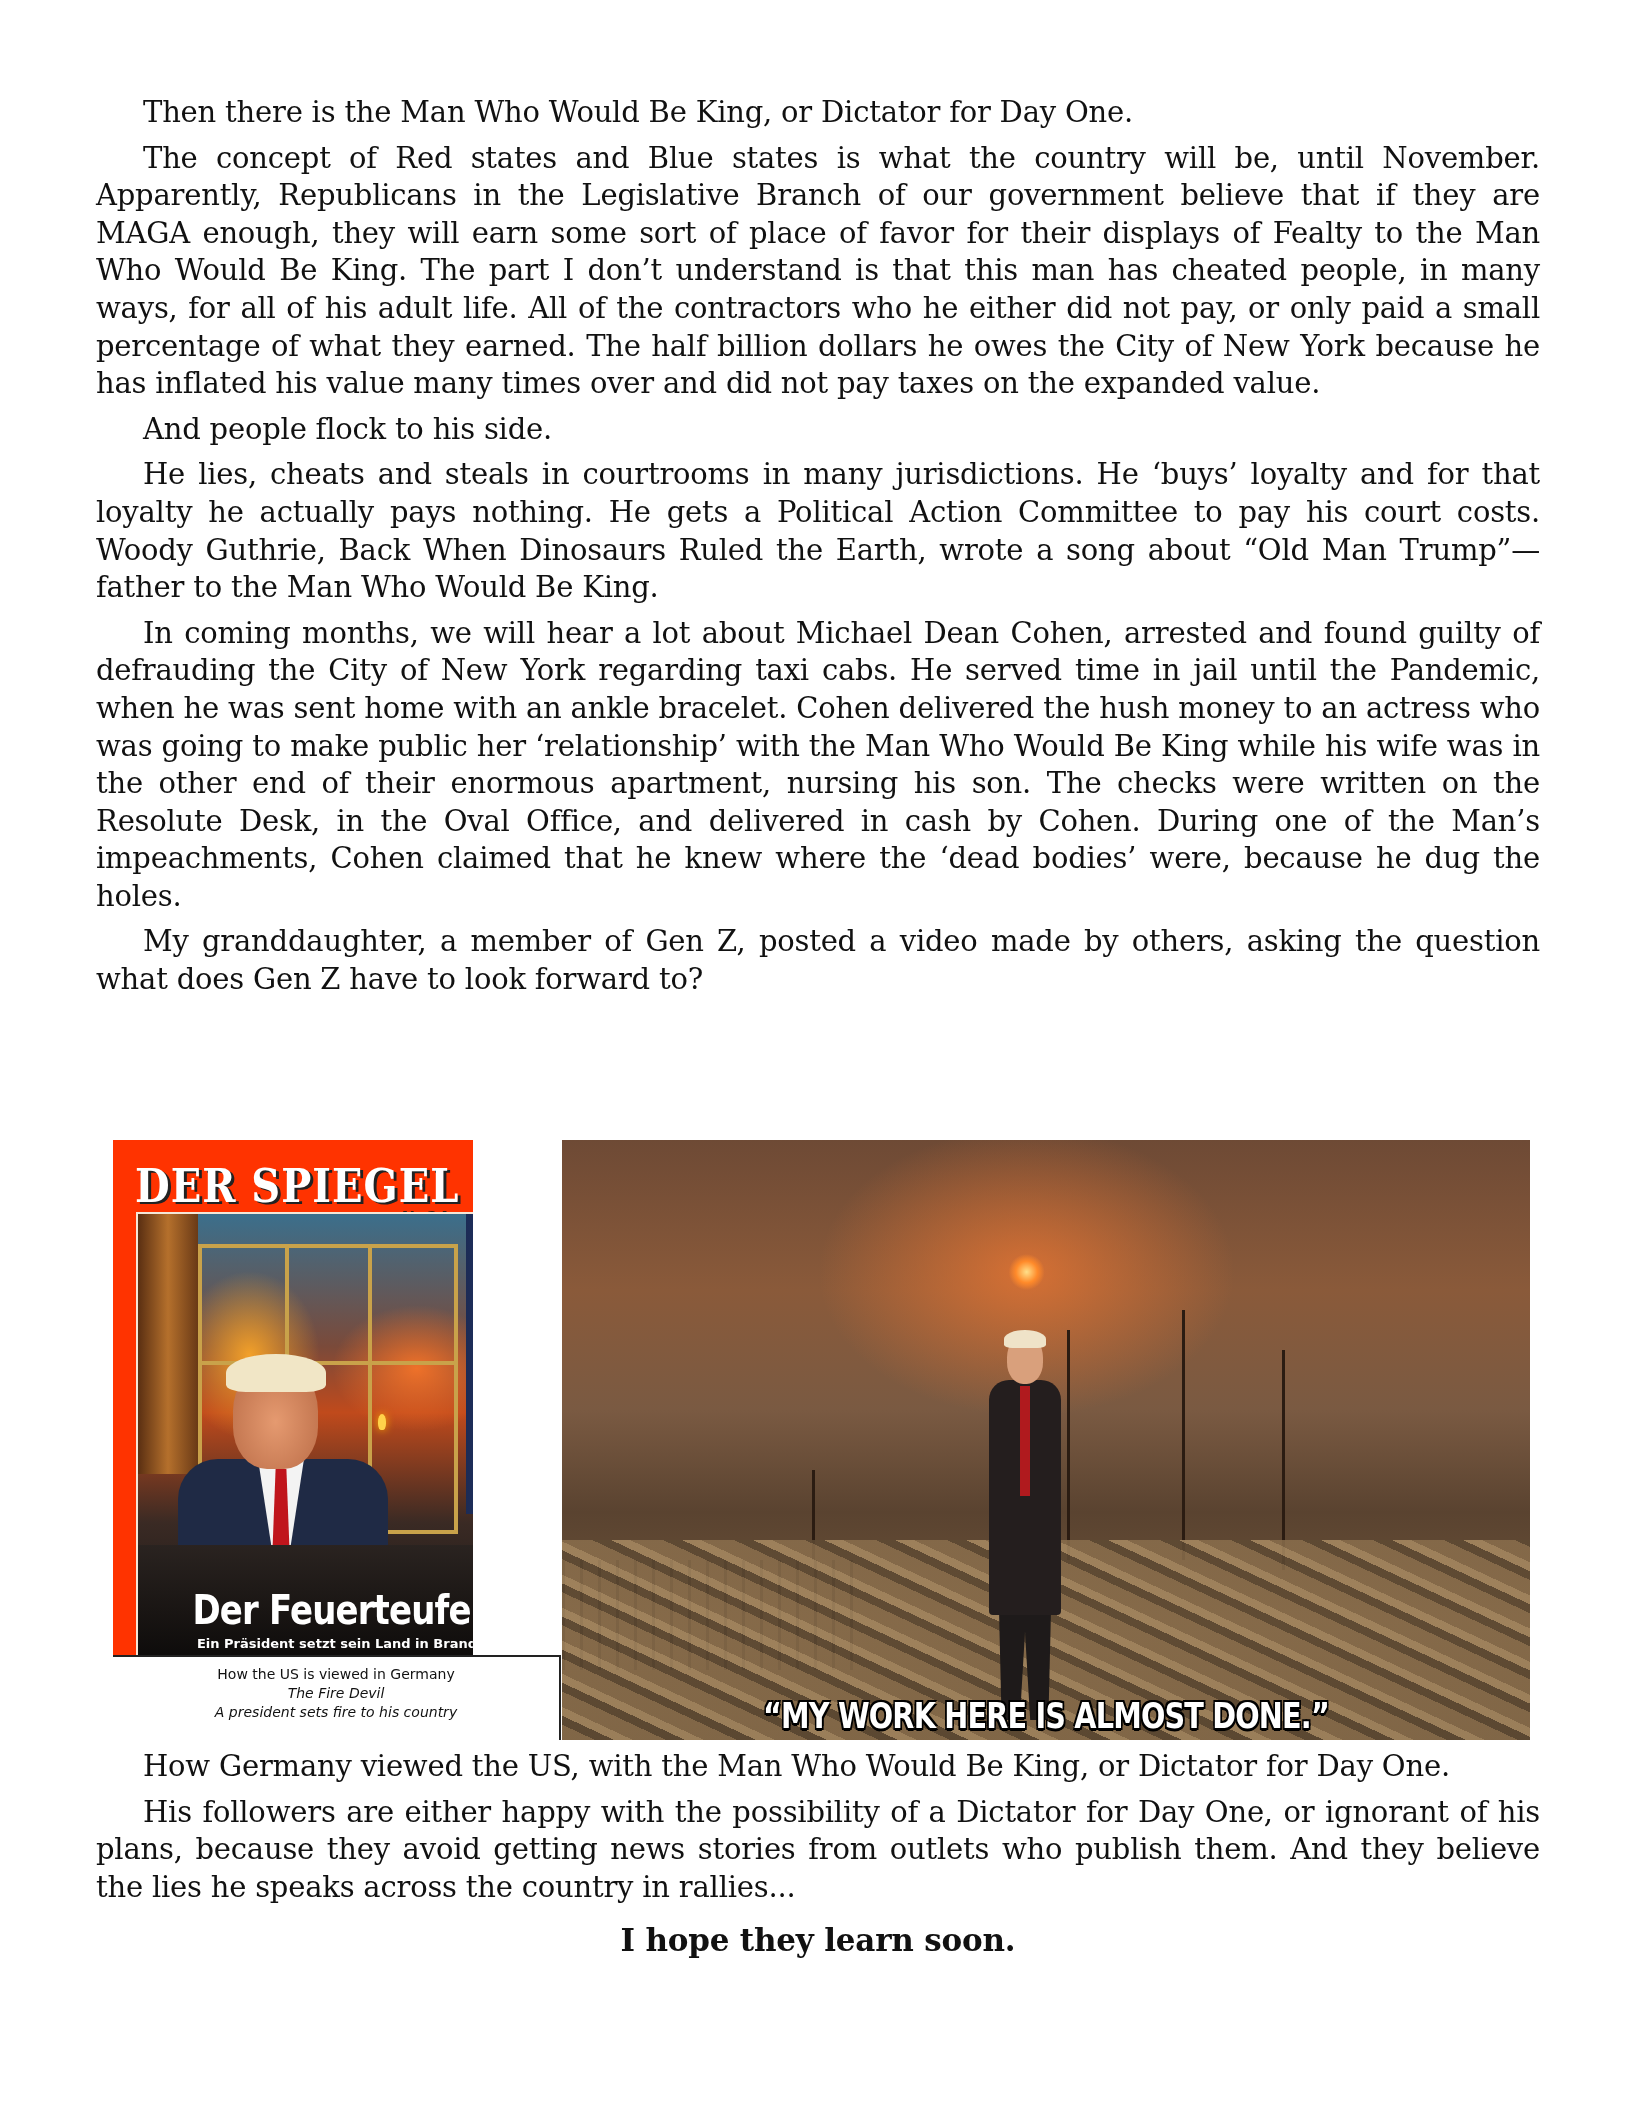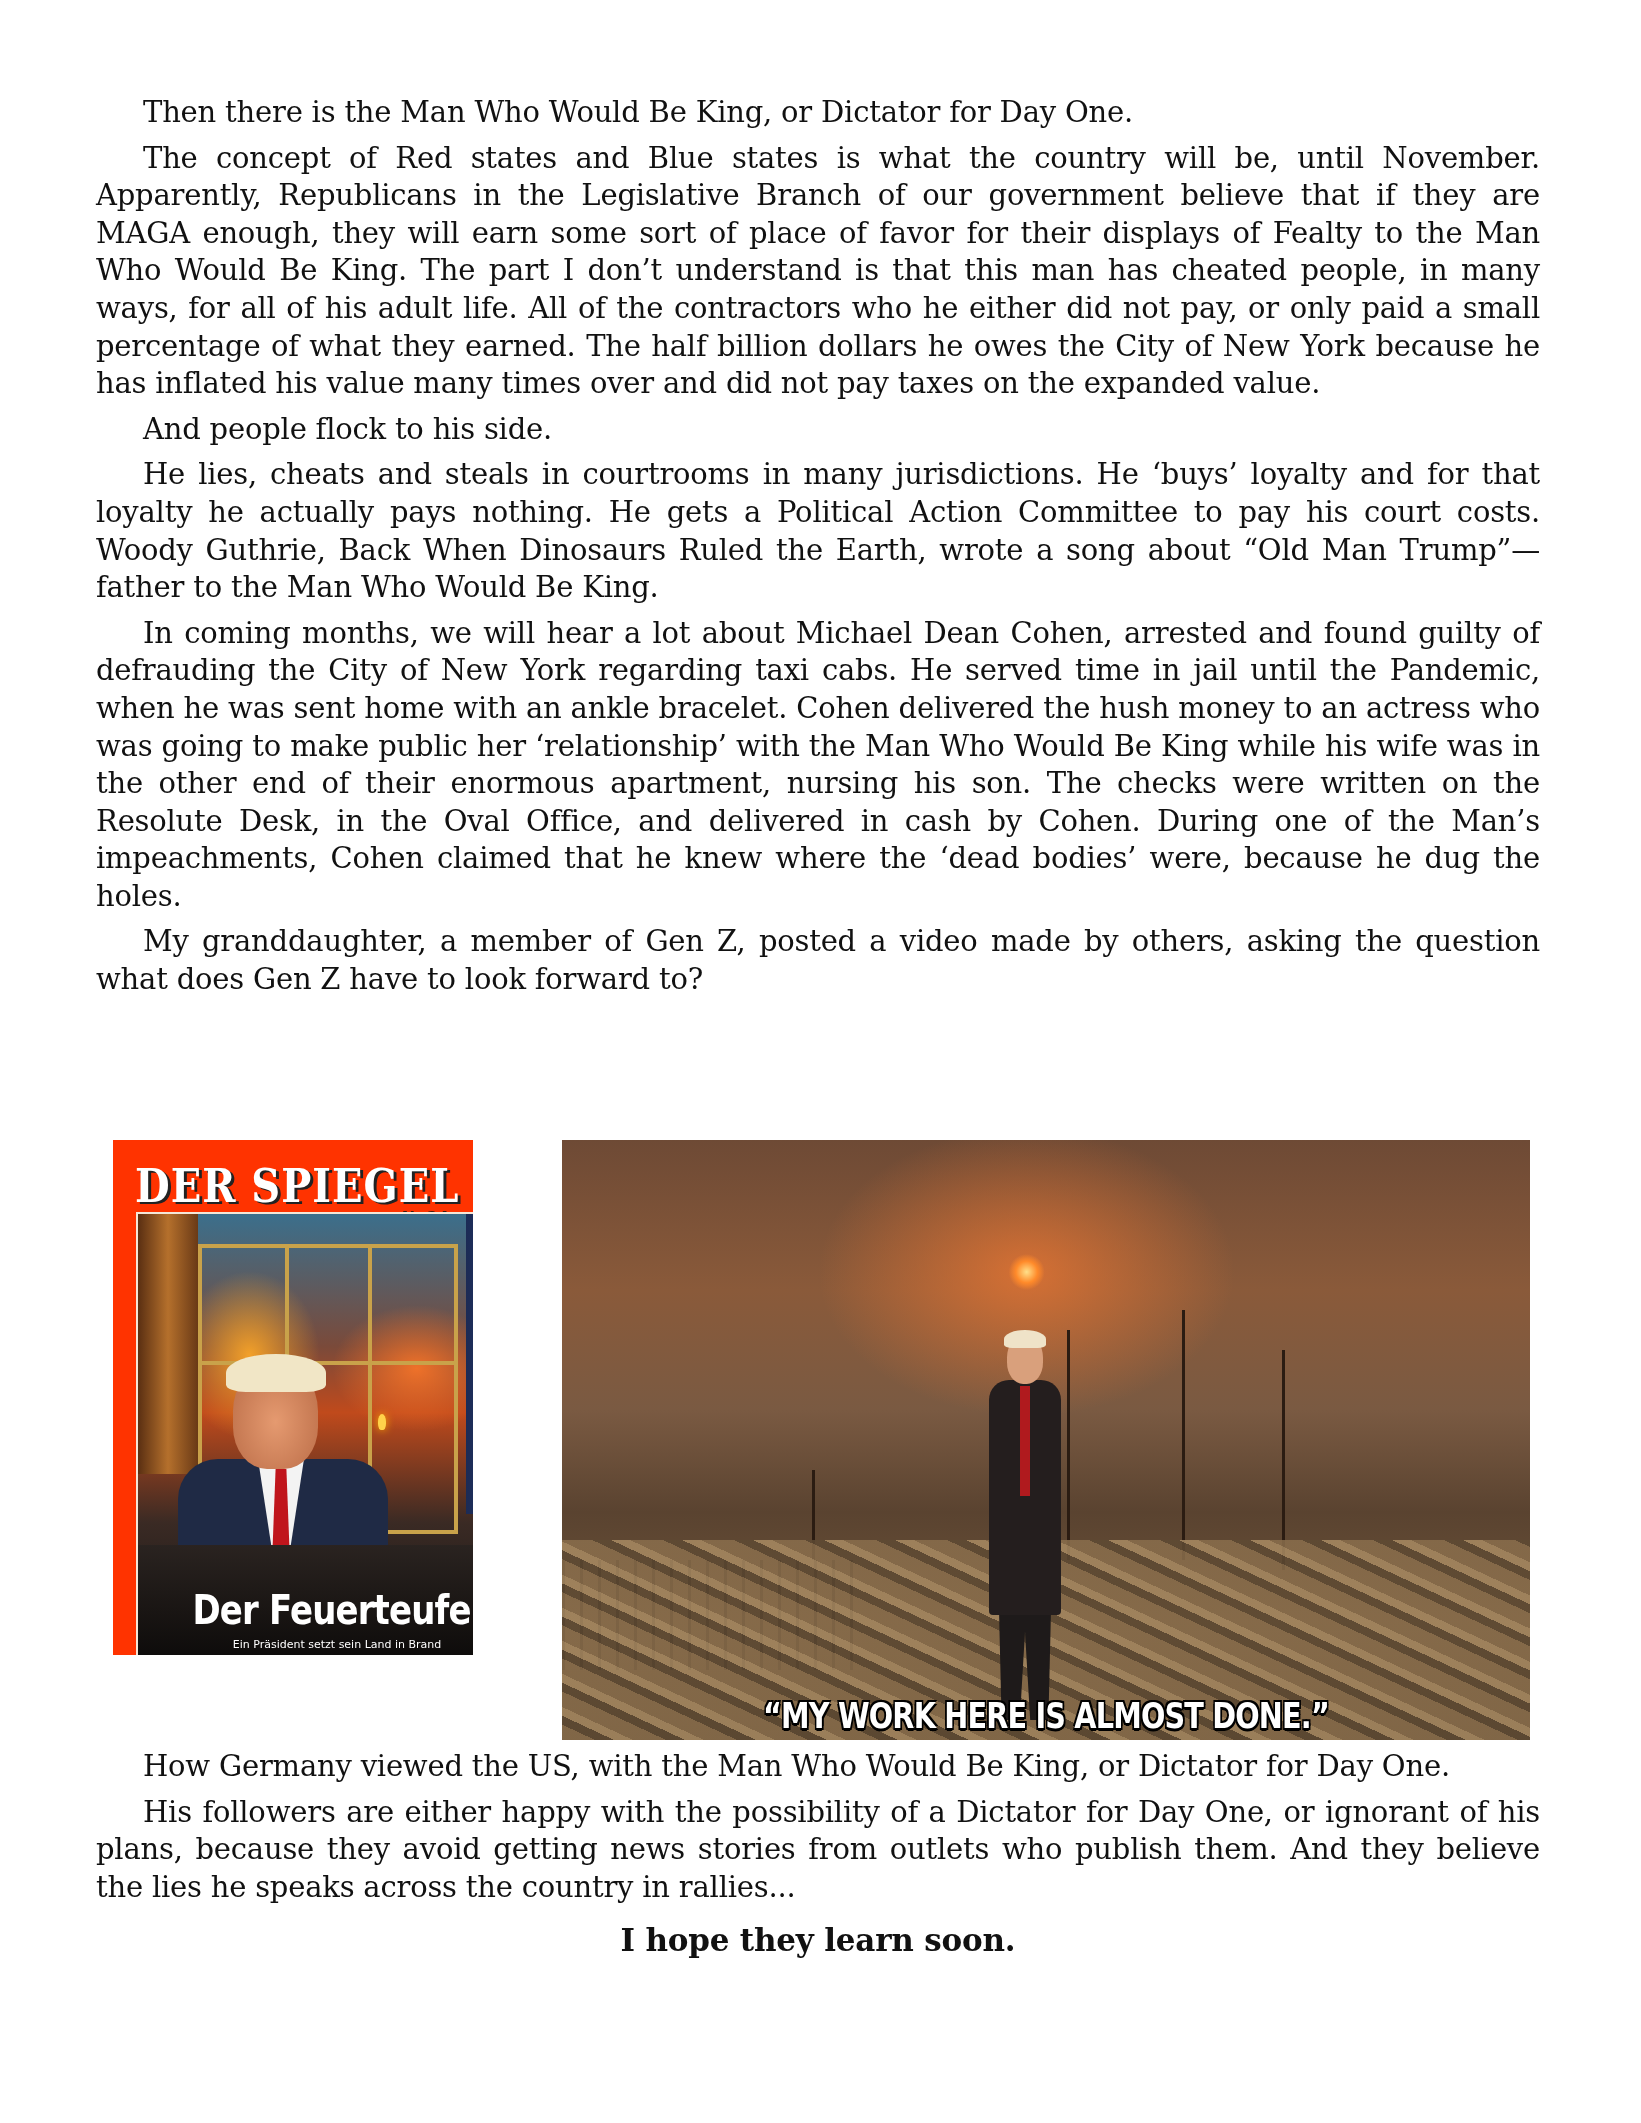--- a/index.html
+++ b/index.html
@@ -54,22 +54,22 @@
   .man-tie { position:absolute; left:134px; top:255px; width:18px; height:110px; background:#c0151c; clip-path:polygon(20% 0,80% 0,100% 85%,50% 100%,0 85%); }
   .desk { position:absolute; left:0; right:0; bottom:0; height:110px; background:linear-gradient(180deg,#2a2320,#0e0c0b); }
   .match-flame { position:absolute; left:240px; top:200px; width:8px; height:16px; border-radius:50% 50% 40% 40%; background:#ffd24a; box-shadow:0 0 8px #ffb000; }
   .cover-title {
     position:absolute; left:0; right:0; bottom:22px; text-align:center;
     font-family:"DejaVu Sans","Liberation Sans",sans-serif; font-weight:bold;
     font-size:40px; color:#fff; letter-spacing:-1px; transform:scaleX(0.85);
   }
   .cover-sub {
     position:absolute; left:0; right:0; bottom:4px; text-align:center;
-    font-family:"DejaVu Sans","Liberation Sans",sans-serif; font-weight:normal;
-    font-size:11px; color:#fff;
+    font-family:"DejaVu Sans","Liberation Sans",sans-serif; font-weight:bold;
+    font-size:13px; color:#fff;
   }
   .caption-box {
     position:absolute; left:0; top:515px; width:448px; height:85px;
     border-top:2px solid #222; border-right:2px solid #222; box-sizing:border-box; background:#fff;
     text-align:center; font-family:"DejaVu Sans","Liberation Sans",sans-serif;
     font-size:14px; line-height:19px; color:#111; padding-top:8px;
   }
   .caption-box .it { font-style:italic; }
 
   .wildfire {
@@ -134,20 +134,25 @@
       <div class="man-shirt"></div>
       <div class="man-tie"></div>
       <div class="man-head"></div>
       <div class="man-hair"></div>
       <div class="match-flame"></div>
       <div class="desk"></div>
       <div class="cover-title">Der Feuerteufel</div>
       <div class="cover-sub">Ein Präsident setzt sein Land in Brand</div>
     </div>
   </div>
+  <div class="caption-box">
+    <div>How the US is viewed in Germany</div>
+    <div class="it">The Fire Devil</div>
+    <div class="it">A president sets fire to his country</div>
+  </div>
   <div class="wildfire">
     <div class="tree t1"></div>
     <div class="tree t2"></div>
     <div class="tree t3"></div>
     <div class="tree t4"></div>
     <div class="fence"></div>
     <div class="rubble"></div>
     <div class="man2-legs"></div>
     <div class="man2-body"></div>
     <div class="man2-tie"></div>

